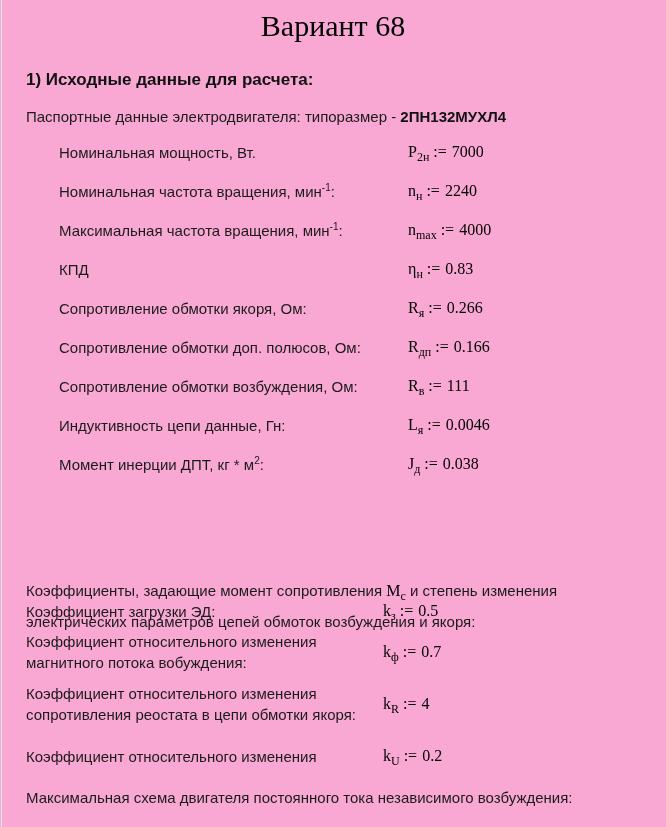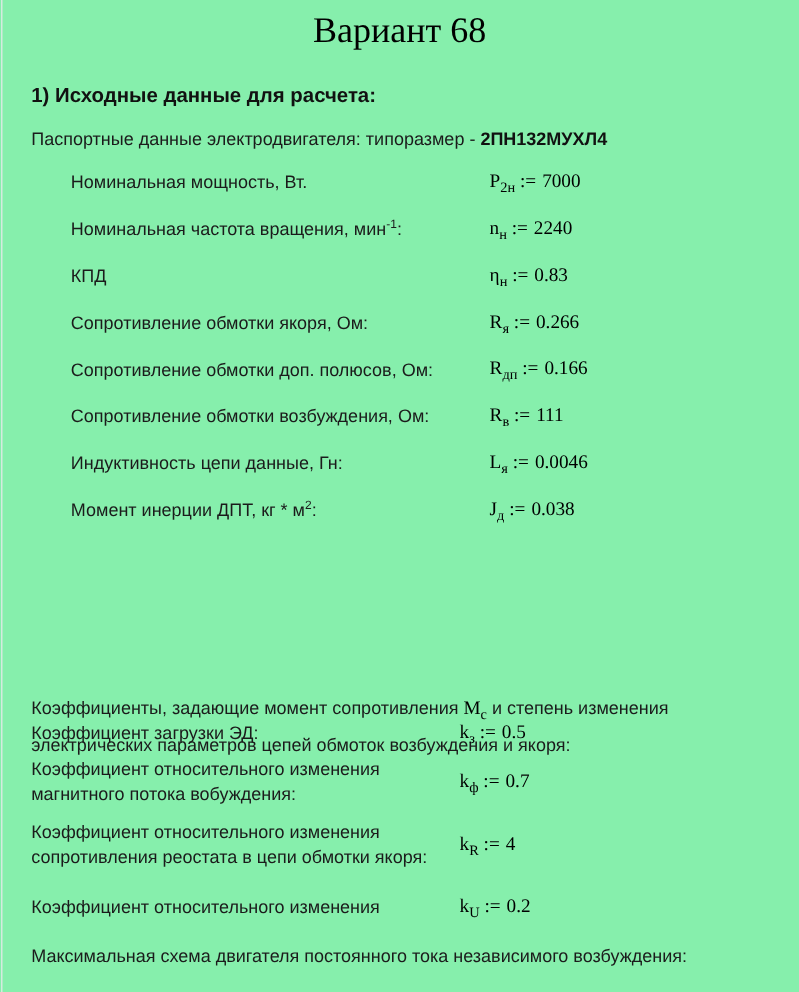--- a/index.html
+++ b/index.html
@@ -3,21 +3,21 @@
 <meta charset="utf-8">
 <style>
   html, body { margin: 0; padding: 0; }
   body {
     width: 666px; height: 827px;
     background: #ffffff;
     font-family: "Liberation Sans", sans-serif;
     color: #1b1b1b;
     overflow: hidden;
   }
-  .page { position: relative; width: 666px; height: 827px; background: #86efac; }
+  .page { position: relative; width: 666px; height: 827px; background: #f9a8d4; }
   .page-edge {
     position: absolute; left: 1px; top: 0; width: 1px; height: 100%;
     background: #e9e9ec;
   }
   .doc-title {
     position: absolute; top: 9px; left: 0; width: 100%;
     text-align: center;
     font-family: "Liberation Serif", serif;
     font-size: 30px; color: #000;
   }
@@ -75,20 +75,24 @@
       <div class="param-label"><span>Номинальная мощность, Вт.</span><sup class="lbl-sup"></sup><span></span></div>
       <span class="formula"><span>P</span><sub>2н</sub><span class="op">:=</span><span>7000</span></span>
     </div>
 
 
     <div class="param-row">
       <div class="param-label"><span>Номинальная частота вращения, мин</span><sup class="lbl-sup">-1</sup><span>:</span></div>
       <span class="formula"><span>n</span><sub>н</sub><span class="op">:=</span><span>2240</span></span>
     </div>
 
+    <div class="param-row">
+      <div class="param-label"><span>Максимальная частота вращения, мин</span><sup class="lbl-sup">-1</sup><span>:</span></div>
+      <span class="formula"><span>n</span><sub>max</sub><span class="op">:=</span><span>4000</span></span>
+    </div>
 
     <div class="param-row">
       <div class="param-label"><span>КПД</span><sup class="lbl-sup"></sup><span></span></div>
       <span class="formula"><span>η</span><sub>н</sub><span class="op">:=</span><span>0.83</span></span>
     </div>
 
     <div class="param-row">
       <div class="param-label"><span>Сопротивление обмотки якоря, Ом:</span><sup class="lbl-sup"></sup><span></span></div>
       <span class="formula"><span>R</span><sub>я</sub><span class="op">:=</span><span>0.266</span></span>
     </div>

